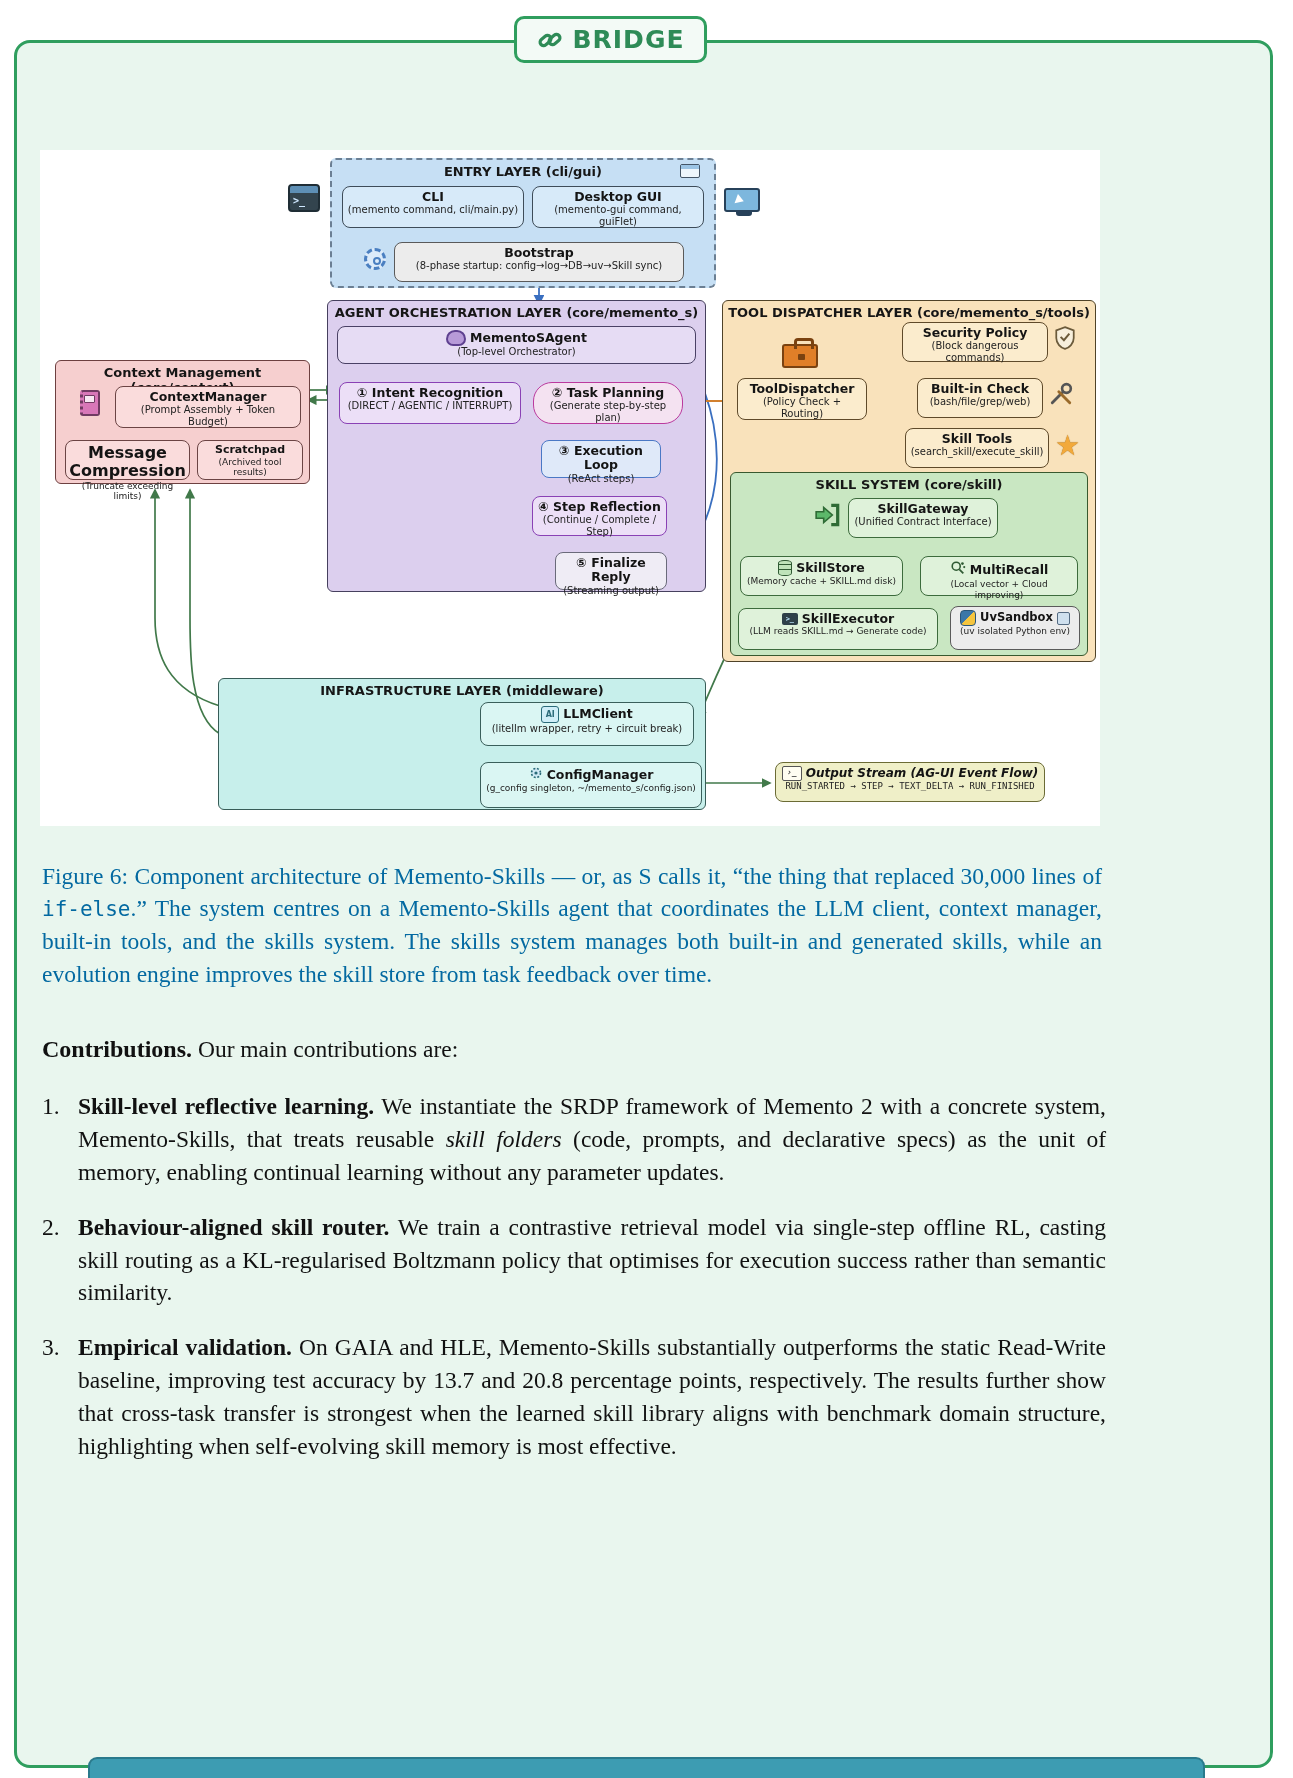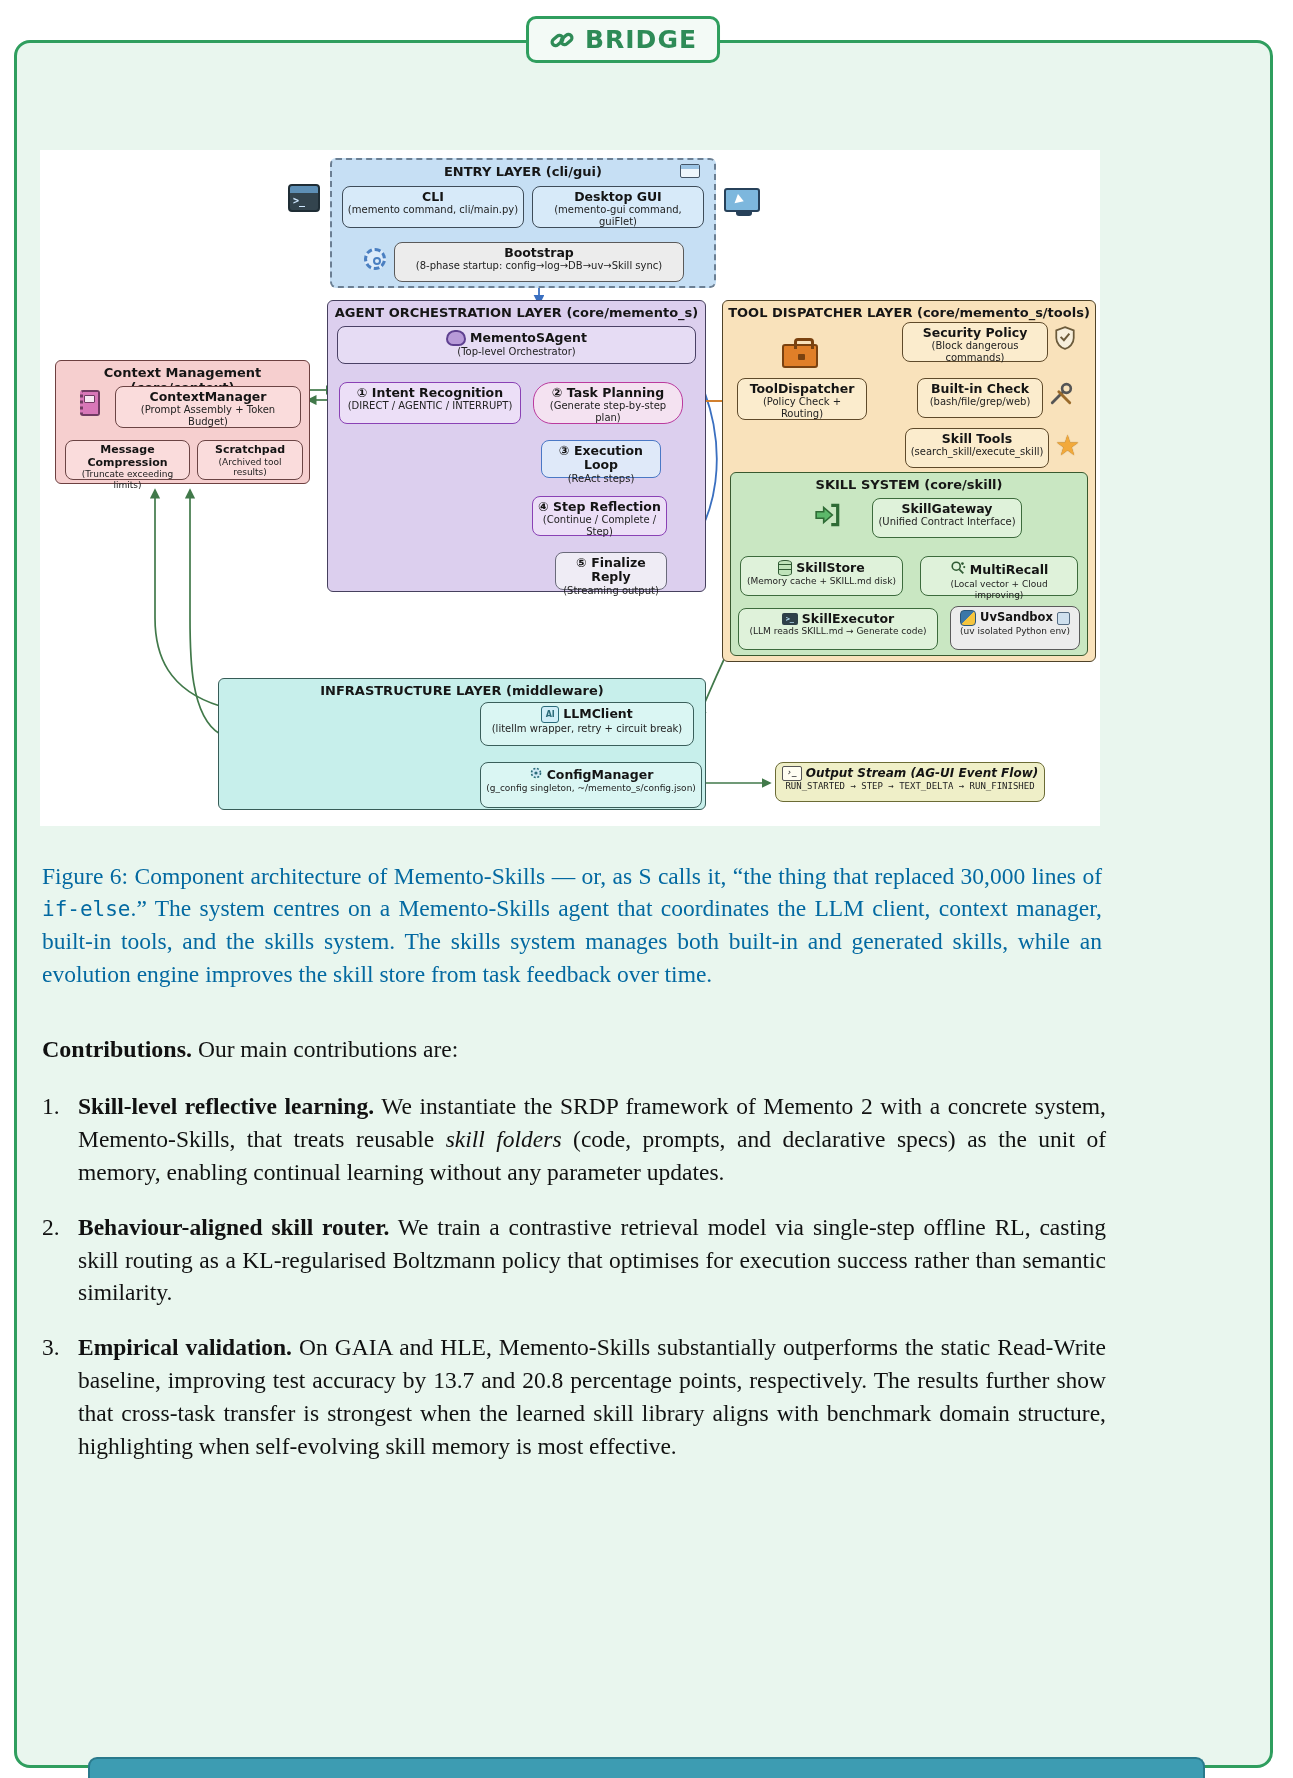--- a/index.html
+++ b/index.html
@@ -1,16 +1,16 @@
 <!DOCTYPE html>
 <html><head>
 <meta charset="utf-8">
 <style>
   html,body{margin:0;padding:0;background:#ffffff;width:1293px;height:1778px;overflow:hidden;}
-  .page{position:relative;width:1221px;height:1778px;font-family:"Liberation Serif",serif;padding-left:25px;}
+  .page{position:relative;width:1221px;height:1778px;font-family:"Liberation Serif",serif;}
   
   .frame{position:absolute;left:14px;top:40px;width:1259px;height:1728px;border:3px solid #2f9e5e;
          border-radius:16px;background:#e9f6ee;box-sizing:border-box;}
   .badge{position:absolute;left:50%;top:16px;transform:translateX(-50%);background:#f3faf6;
          border:3px solid #2f9e5e;border-radius:10px;padding:6px 20px;display:flex;align-items:center;
          gap:10px;z-index:5;}
   .badge-text{font-family:"DejaVu Sans",sans-serif;font-weight:bold;font-size:25px;color:#2e8b57;letter-spacing:1px;}
   
   .panel{position:absolute;left:26px;top:110px;width:1060px;height:676px;background:#ffffff;}
   .wires{position:absolute;left:0;top:0;z-index:1;pointer-events:none;}
@@ -215,21 +215,21 @@
 
       <div class="layer l-context" style="left:15px;top:210px;width:255px;height:124px;">
         <div class="ltitle">Context Management (core/context)</div>
       </div>
       <div class="node n-pink" style="left:75px;top:236px;width:186px;height:42px;">
         <div class="nt">ContextManager</div>
         <div class="ns">(Prompt Assembly + Token Budget)</div>
       </div>
       <span class="icon ic-notebook" style="left:40px;top:240px;"></span>
       <div class="node n-pink" style="left:25px;top:290px;width:125px;height:40px;">
-        <div class="nt" style="font-size:11px;">Message Compression</div>
+        <div class="nt" style="font-size:16px;">Message Compression</div>
         <div class="ns ns9">(Truncate exceeding limits)</div>
       </div>
       <div class="node n-pink" style="left:157px;top:290px;width:106px;height:40px;">
         <div class="nt" style="font-size:11px;">Scratchpad</div>
         <div class="ns ns9">(Archived tool results)</div>
       </div>
 
       <div class="layer l-tool" style="left:682px;top:150px;width:374px;height:362px;">
         <div class="ltitle">TOOL DISPATCHER LAYER (core/memento_s/tools)</div>
       </div>
@@ -267,21 +267,21 @@
 
       <div class="layer l-skill" style="left:690px;top:322px;width:358px;height:184px;">
         <div class="ltitle">SKILL SYSTEM (core/skill)</div>
       </div>
       <span class="icon" style="left:774px;top:352px;">
         <svg width="28" height="26" viewBox="0 0 26 24">
             <path d="M16 3 h6 v18 h-6" stroke="#2e6b35" stroke-width="3" fill="none"></path>
             <path d="M2 9 h7 v-4 l8 7 -8 7 v-4 h-7 z" fill="#5cb86a" stroke="#2e6b35" stroke-width="1.5"></path>
           </svg>
       </span>
-      <div class="node n-green" style="left:832px;top:348px;width:150px;height:40px;">
+      <div class="node n-green" style="left:808px;top:348px;width:150px;height:40px;">
         <div class="nt">SkillGateway</div>
         <div class="ns">(Unified Contract Interface)</div>
       </div>
       <div class="node n-green" style="left:700px;top:406px;width:163px;height:40px;">
         <div class="nt">
             <span class="ic-db inline-ic"></span>
             <span>SkillStore</span>
           </div>
         <div class="ns ns9">(Memory cache + SKILL.md disk)</div>
       </div>

